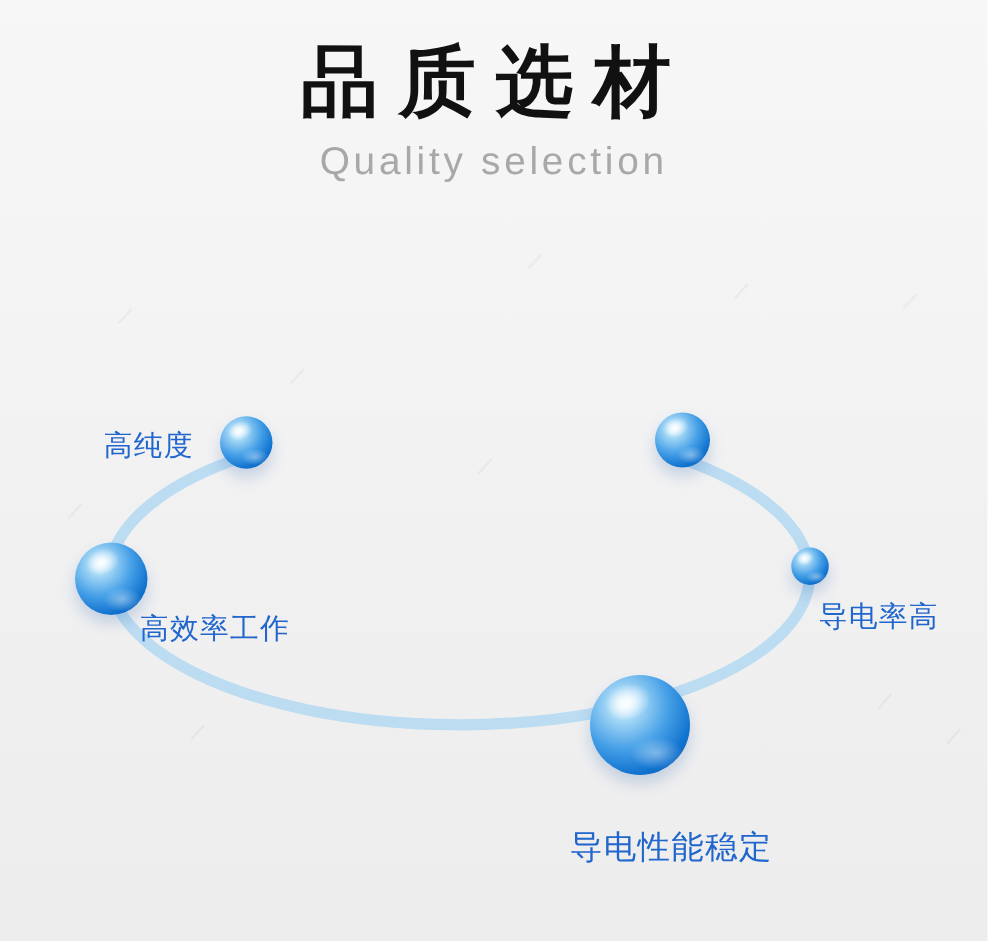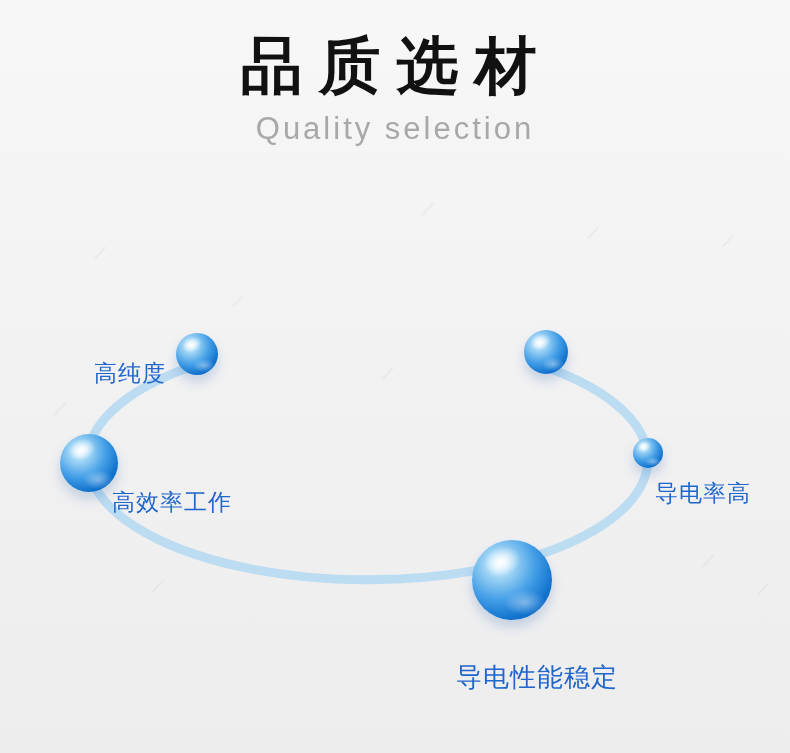--- a/index.html
+++ b/index.html
@@ -65,21 +65,21 @@
   .b5{left:472px;top:540px;width:80px;height:80px;}
   
   .node-label{
     position:absolute;
     color:#2166cc;
     font-size:23px;
     font-weight:500;
     white-space:nowrap;
     letter-spacing:1px;
   }
-  .l1{left:94px;top:341px;margin-top:17px;}
+  .l1{left:83px;top:341px;}
   .l2{left:584px;top:340px;}
   .l3{left:112px;top:487px;}
   .l4{left:655px;top:478px;}
   .l5{left:456px;top:633px;font-size:26px;margin-top:27px;}
 </style>
 </head>
 <body>
 
 <div class="canvas">
 

